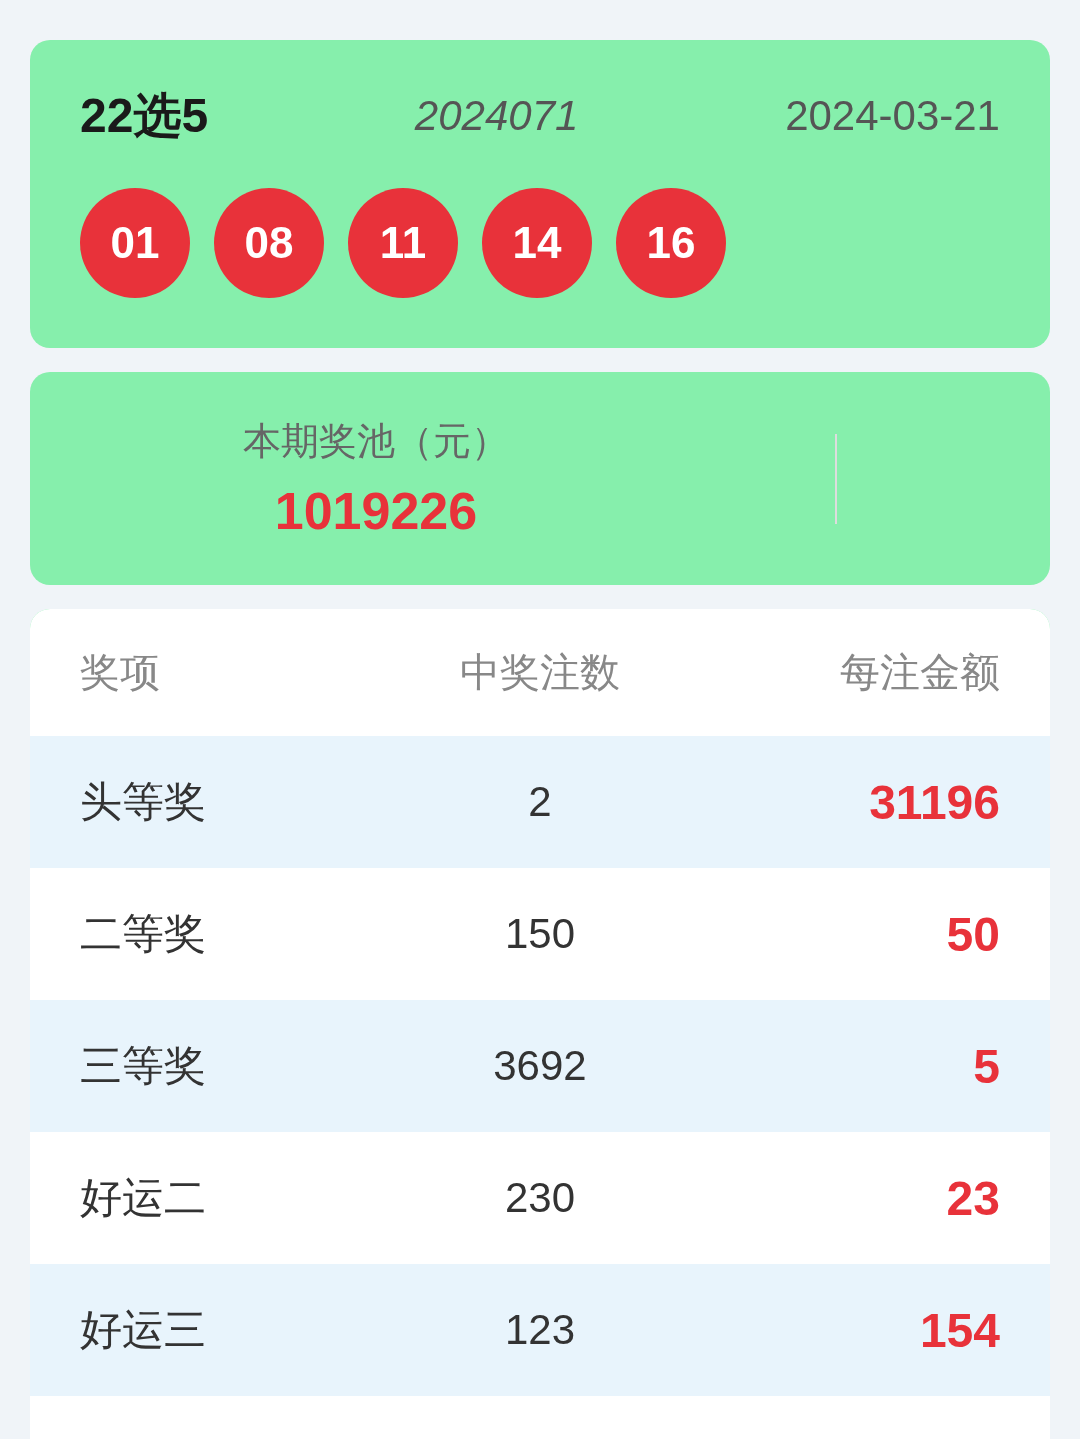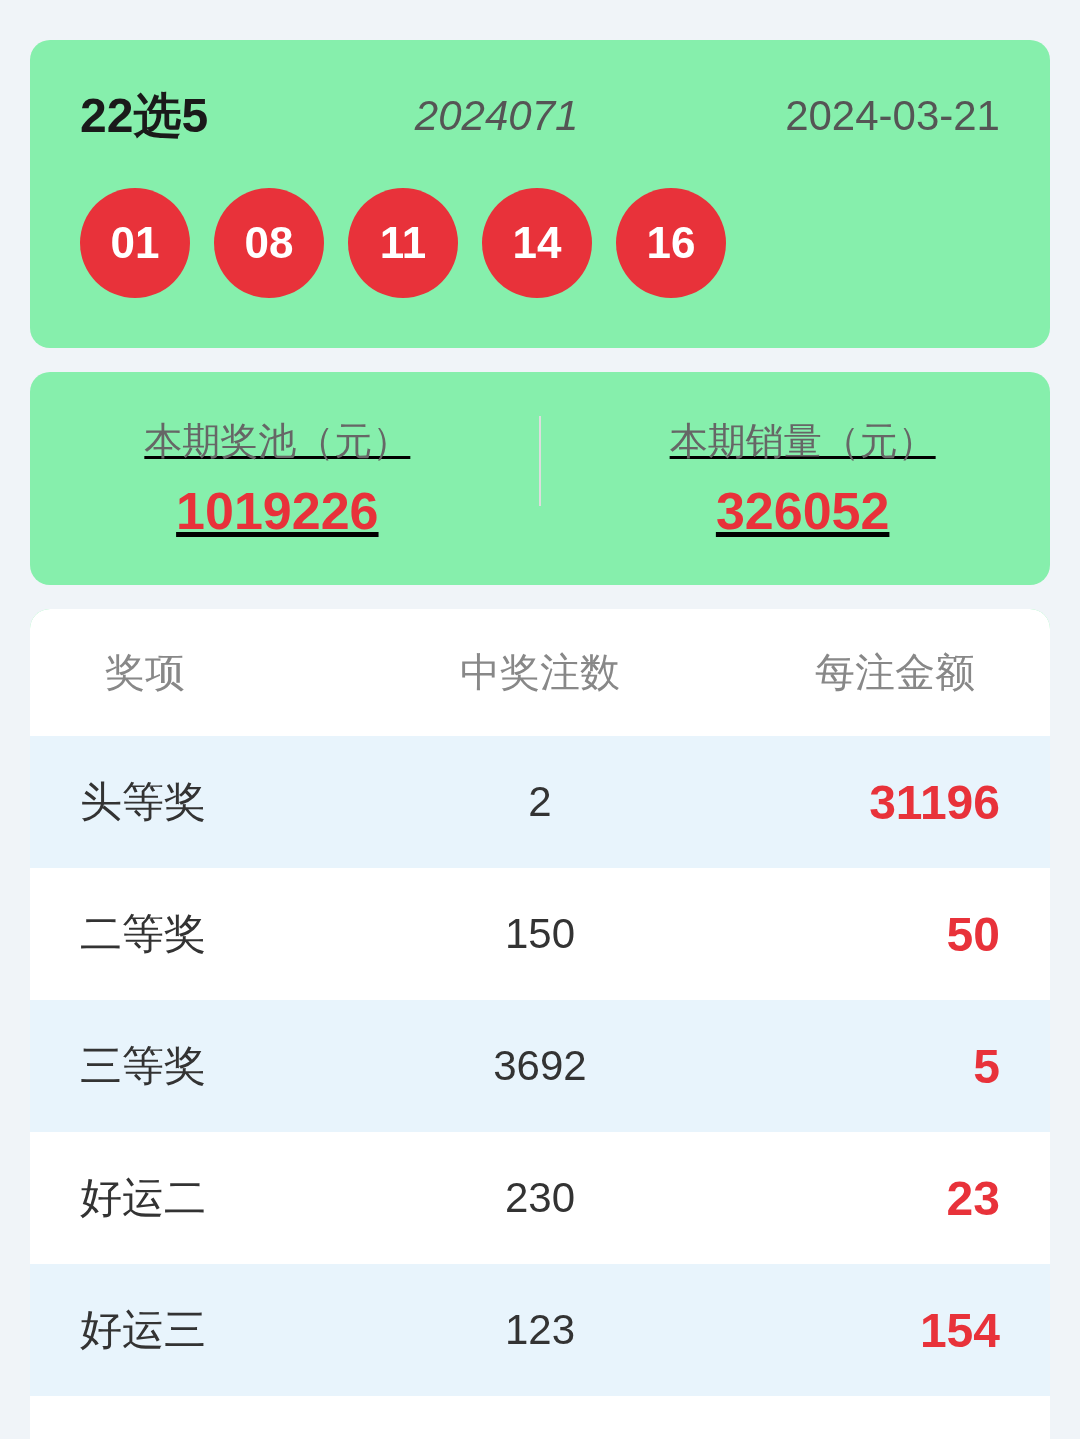--- a/index.html
+++ b/index.html
@@ -75,23 +75,22 @@
       align-items: center;
       justify-content: center;
     }
 
     .stats-card {
       padding: 44px 50px;
     }
 
     .stats-row {
       display: flex;
-      align-items: flex-start;
+      align-items: center;
       justify-content: space-around;
-      text-decoration: underline;
     }
 
     .stat-item {
       display: flex;
       flex-direction: column;
       align-items: center;
       gap: 14px;
     }
 
     .stat-label {
@@ -112,21 +111,21 @@
     }
 
     .table-card {
       padding: 0;
       overflow: hidden;
     }
 
     .table-header {
       display: grid;
       grid-template-columns: 1fr 1fr 1fr;
-      padding: 36px 75px;
+      padding: 36px 50px;
       background: #fff;
     }
 
     .table-header-cell {
       font-size: 40px;
       color: #888;
       text-align: center;
     }
 
     .table-header-cell:first-child {
@@ -189,24 +188,20 @@
     </div>
 </div>
 
 <div class="card stats-card">
   <div class="stats-row">
     <div class="stat-item">
       <span class="stat-label">本期奖池（元）</span>
       <span class="stat-value">1019226</span>
     </div>
     <div class="stat-divider"></div>
-    <div class="stat-item">
-      <span class="stat-label">本期销量（元）</span>
-      <span class="stat-value">326052</span>
-    </div>
   </div>
 </div>
 
 <div class="card table-card">
   <div class="table-header">
     <span class="table-header-cell">奖项</span>
     <span class="table-header-cell">中奖注数</span>
     <span class="table-header-cell">每注金额</span>
   </div>
   <div id="table-rows-container">

